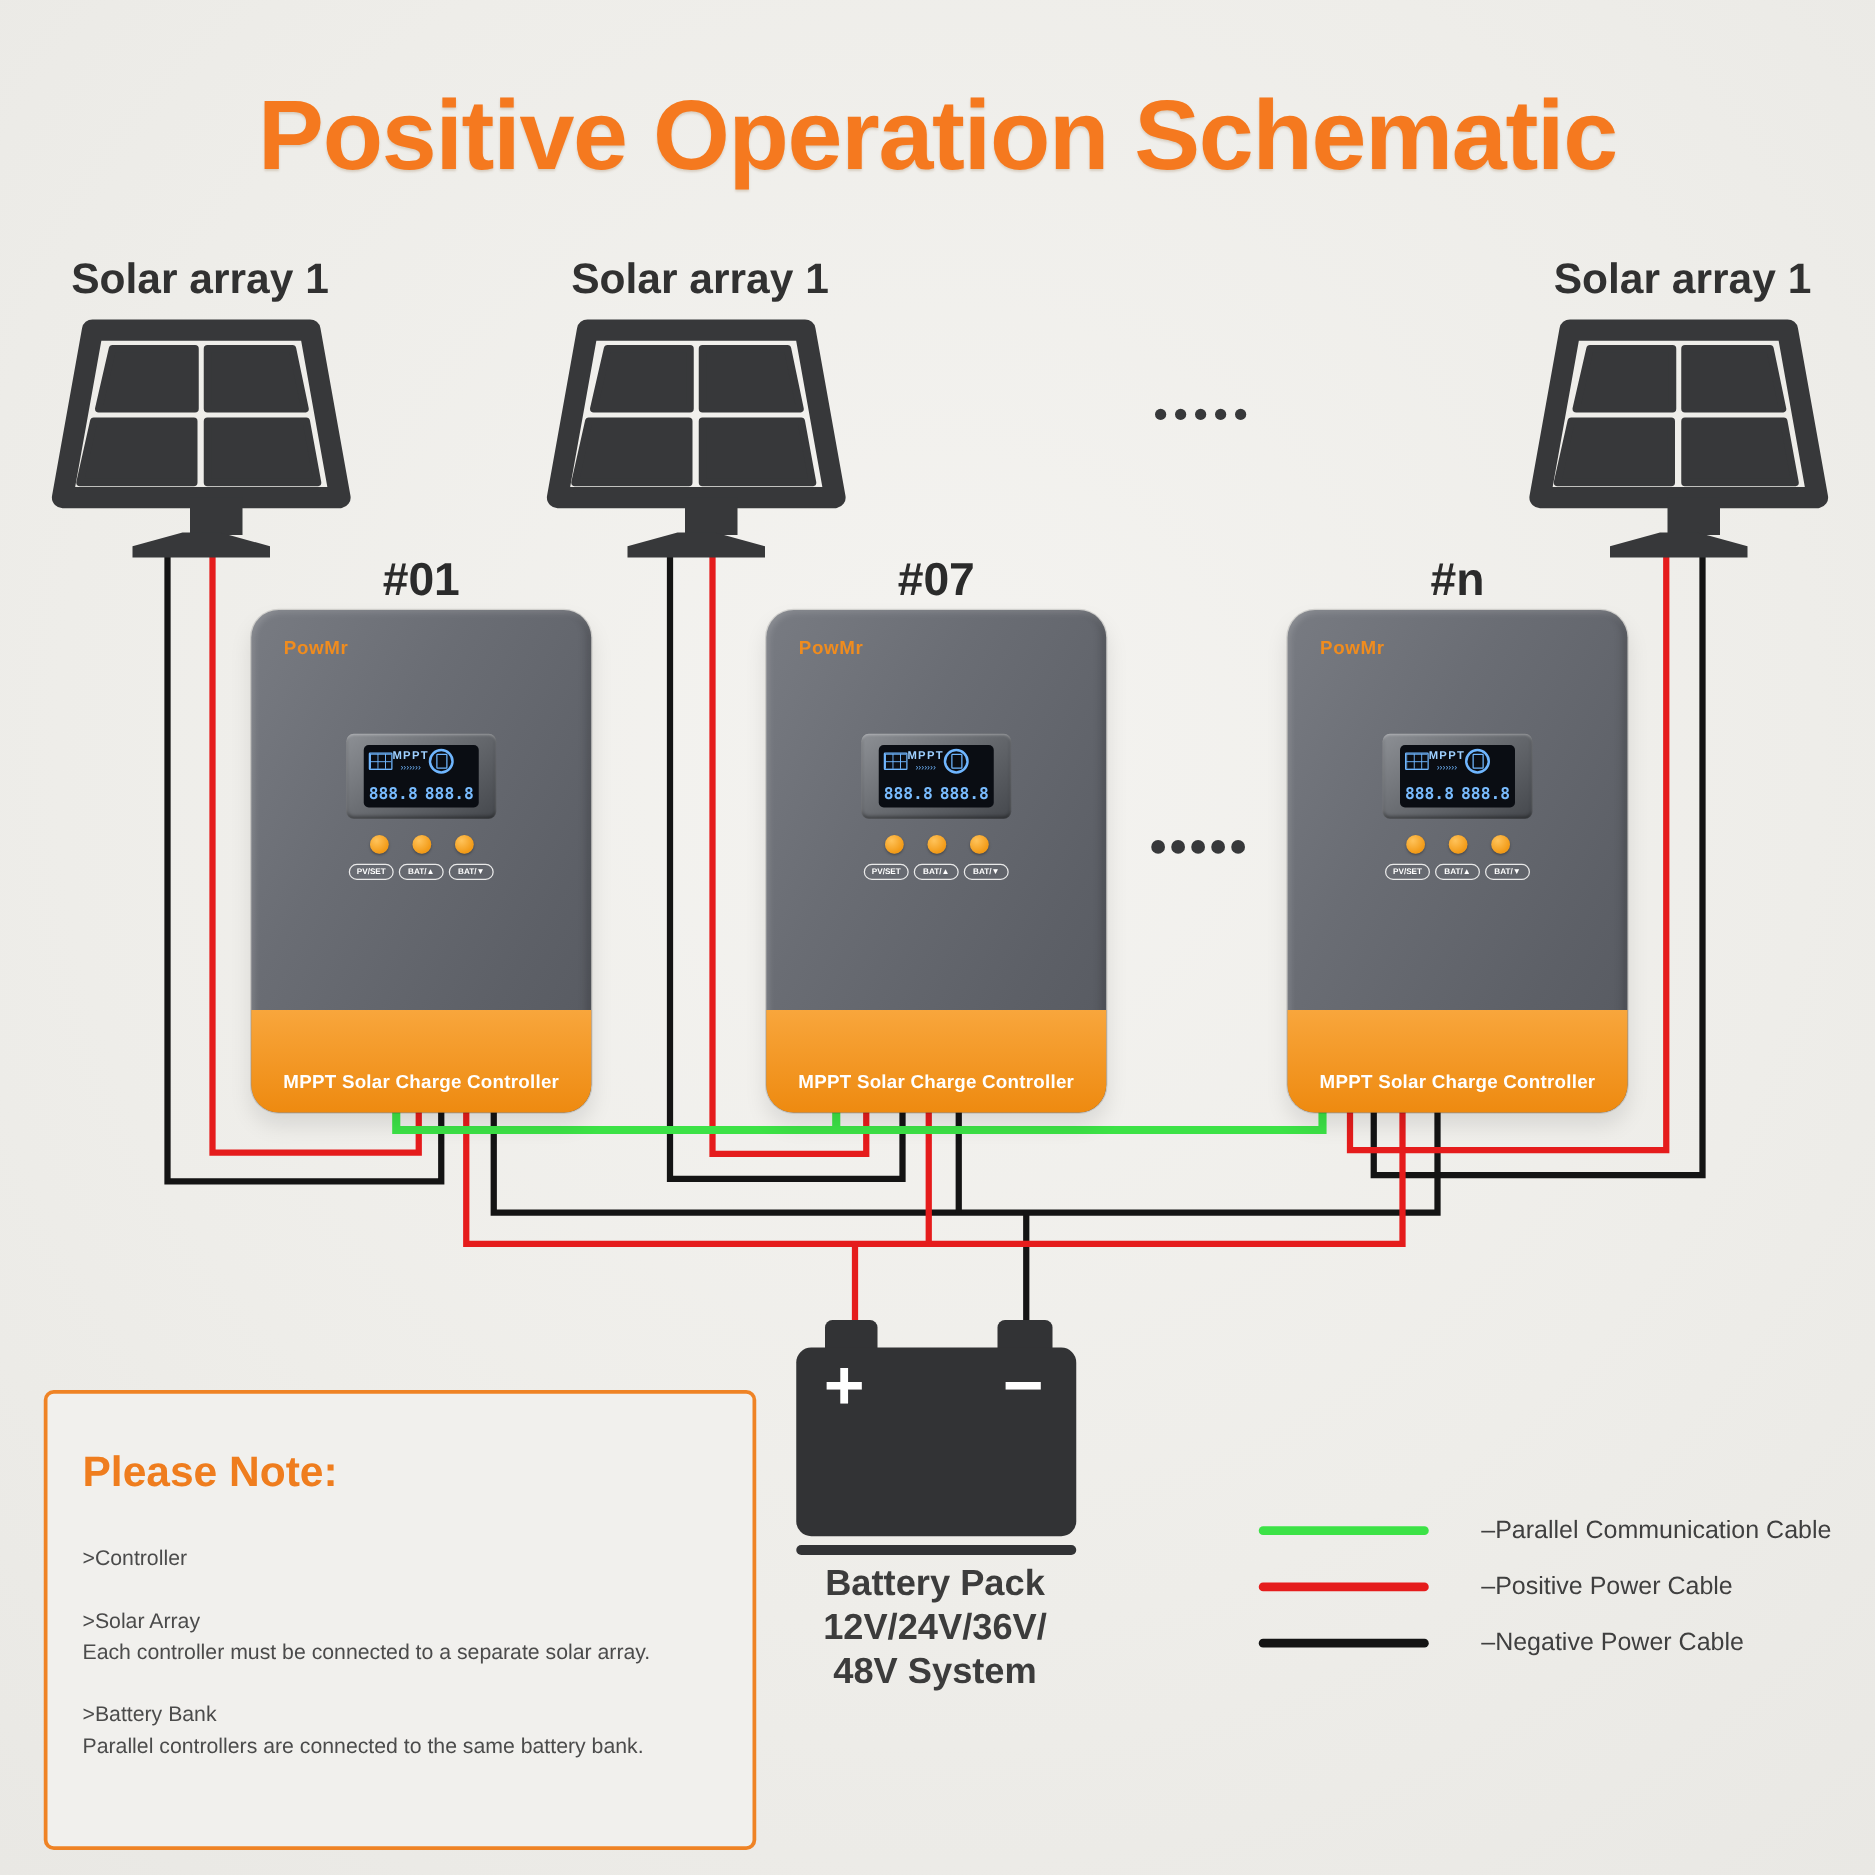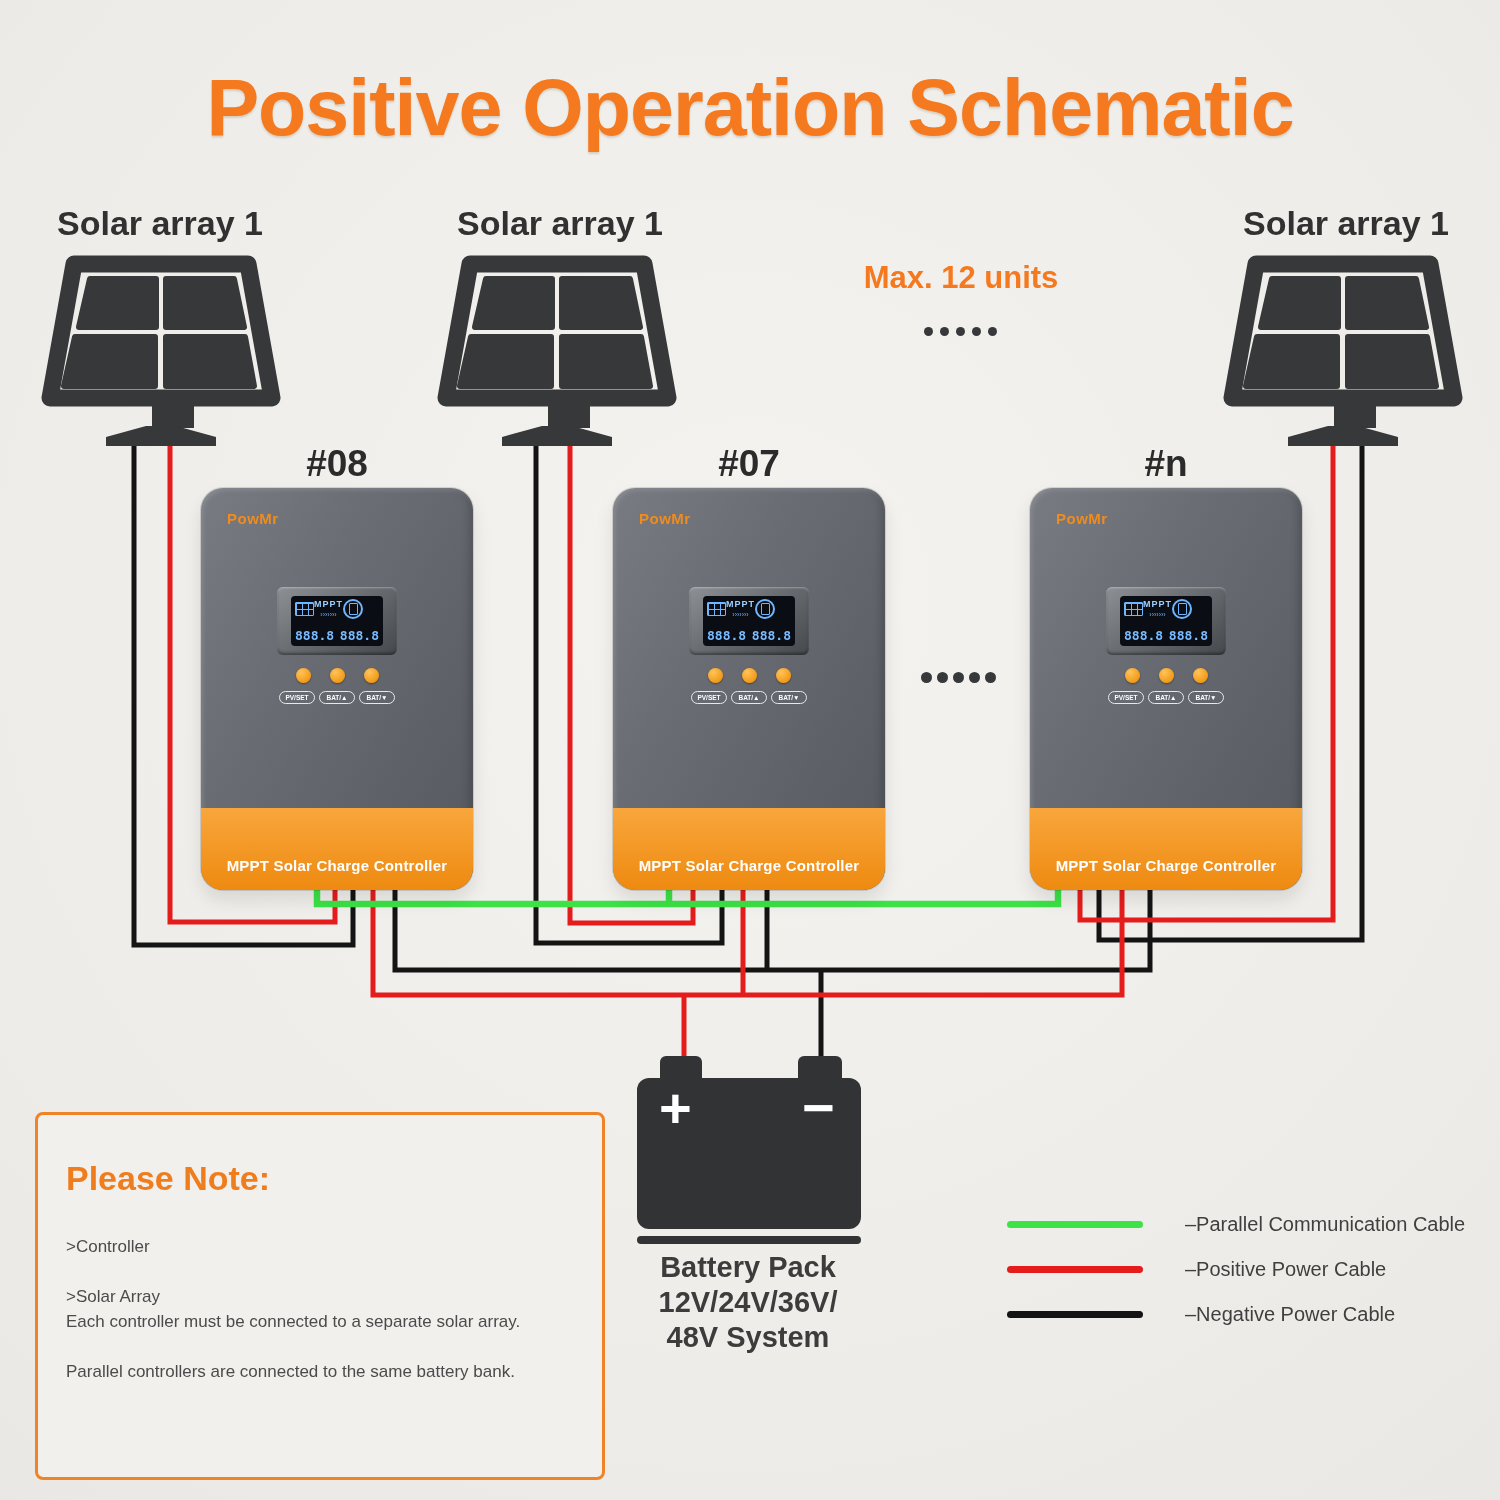--- a/index.html
+++ b/index.html
@@ -161,39 +161,38 @@
       <path class="base" d="M106,437 L146,426 L176,426 L216,437 L216,446 L106,446 Z"></path>
     </g>
   </svg>
 
   <div class="main-title">Positive Operation Schematic</div>
 
   <div class="array-label" style="left:0px;">Solar array 1</div>
   <div class="array-label" style="left:400px;">Solar array 1</div>
   <div class="array-label" style="left:1186px;">Solar array 1</div>
 
-  <div class="max-units">Max. 12 units</div>
   <div class="dots-row max-dots">
     <span class="dot"></span>
     <span class="dot"></span>
     <span class="dot"></span>
     <span class="dot"></span>
     <span class="dot"></span>
   </div>
 
   <div class="dots-row mid-dots">
     <span class="dot"></span>
     <span class="dot"></span>
     <span class="dot"></span>
     <span class="dot"></span>
     <span class="dot"></span>
   </div>
 
   <div class="controller" style="left:201px;">
-    <div class="ctrl-id">#08</div>
+    <div class="ctrl-id">#01</div>
     <div class="ctrl-body">
       <div class="brand">PowMr</div>
       <div class="lcd">
         <div class="lcd-screen">
           <div class="lcd-row1">
             <span class="pv-mini"></span>
             <span class="lcd-mid">
               <span class="lcd-mode">MPPT</span>
               <span class="lcd-arrows">›››››››</span>
             </span>
@@ -326,17 +325,18 @@
   <div class="note-box">
     <div class="note-heading">Please Note:</div>
     <div class="note-item">
       <div>&gt;Controller</div>
     </div>
     <div class="note-item">
       <div>&gt;Solar Array</div>
       <div>Each controller must be connected to a separate solar array.</div>
     </div>
     <div class="note-item">
+      <div>&gt;Battery Bank</div>
       <div>Parallel controllers are connected to the same battery bank.</div>
     </div>
   </div>
 
 </div>
 
 </body></html>

